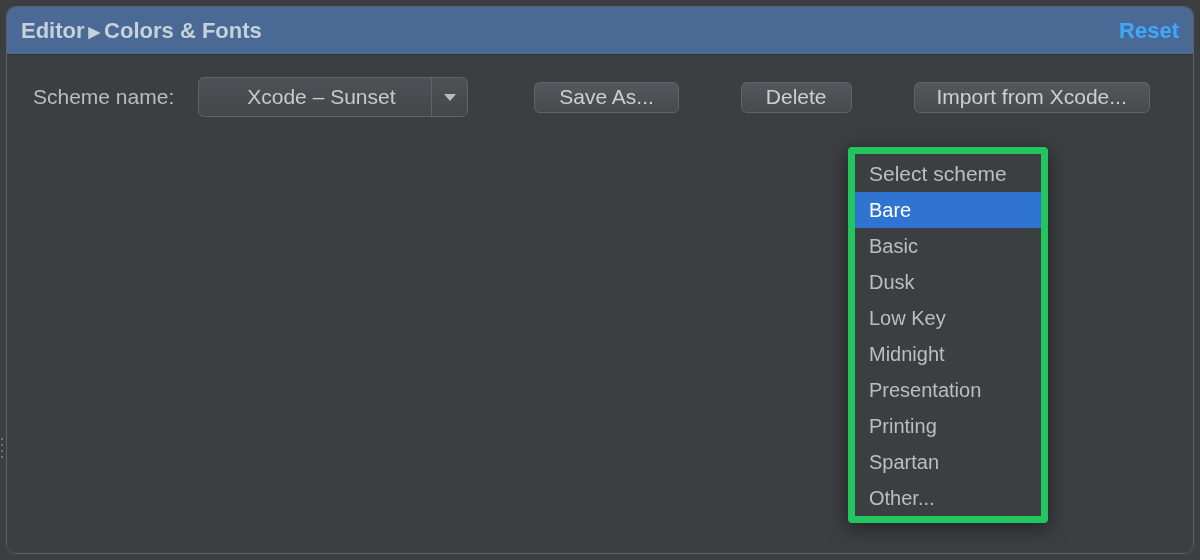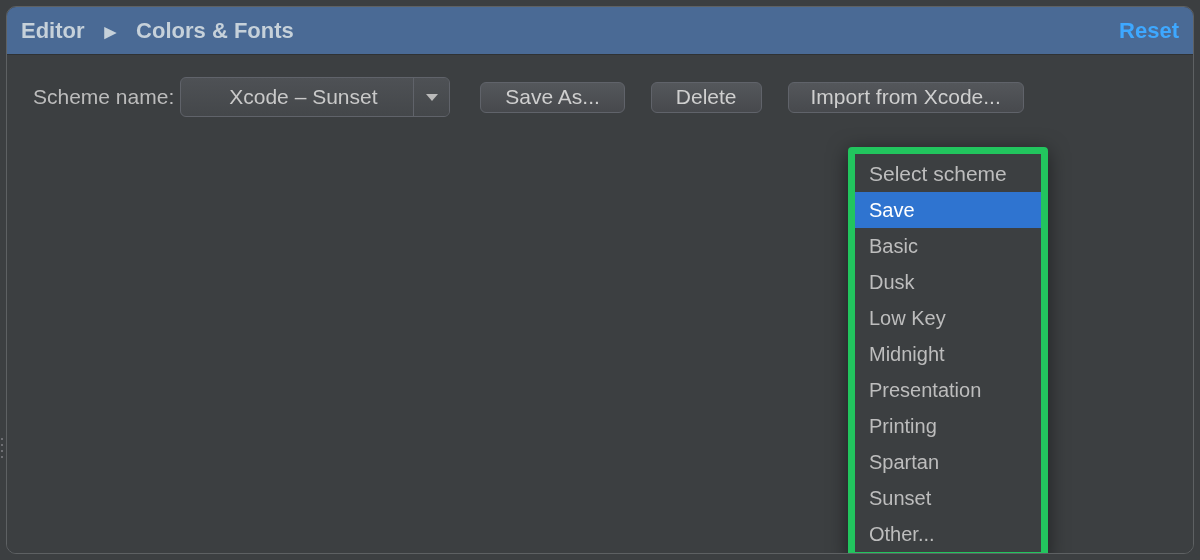--- a/index.html
+++ b/index.html
@@ -30,21 +30,21 @@
       height: 48px;
       display: flex;
       align-items: center;
       justify-content: space-between;
       padding: 0 14px;
       border-bottom: 1px solid #2f3234;
     }
     .breadcrumb {
       display: flex;
       align-items: center;
-      gap: 16px;
+      gap: 0;
       font-size: 22px;
       font-weight: bold;
       color: #c6d1da;
     }
     .breadcrumb .chev {
       font-size: 15px;
       margin: 0 4px;
       position: relative;
       top: 1px;
     }
@@ -55,21 +55,21 @@
       cursor: pointer;
     }
     .content {
       position: relative;
       background: #3c3f41;
       height: calc(100% - 48px);
     }
     .row {
       display: flex;
       align-items: center;
-      gap: 6px;
+      gap: 24px;
       padding: 22px 26px;
     }
     .label {
       color: #bcbcbc;
       font-size: 21px;
     }
     .combo {
       display: flex;
       border: 1px solid #60636a;
       border-radius: 6px;
@@ -190,29 +190,28 @@
       <div class="btn">Save As...</div>
       <div class="gap-sm"></div>
       <div class="btn">Delete</div>
       <div class="gap-sm"></div>
       <div class="btn btn-import">Import from Xcode...</div>
     </div>
 
     <div class="dropdown">
       <div class="dropdown-header">Select scheme</div>
       <div id="dd-items">
-          <div class="dropdown-item selected">Save</div>
+          <div class="dropdown-item selected">Bare</div>
           <div class="dropdown-item">Basic</div>
           <div class="dropdown-item">Dusk</div>
           <div class="dropdown-item">Low Key</div>
           <div class="dropdown-item">Midnight</div>
           <div class="dropdown-item">Presentation</div>
           <div class="dropdown-item">Printing</div>
           <div class="dropdown-item">Spartan</div>
-          <div class="dropdown-item">Sunset</div>
           <div class="dropdown-item">Other...</div>
         </div>
     </div>
   </div>
 </div>
 
 <div class="resize-dots">
   <span></span>
     <span></span>
     <span></span>

